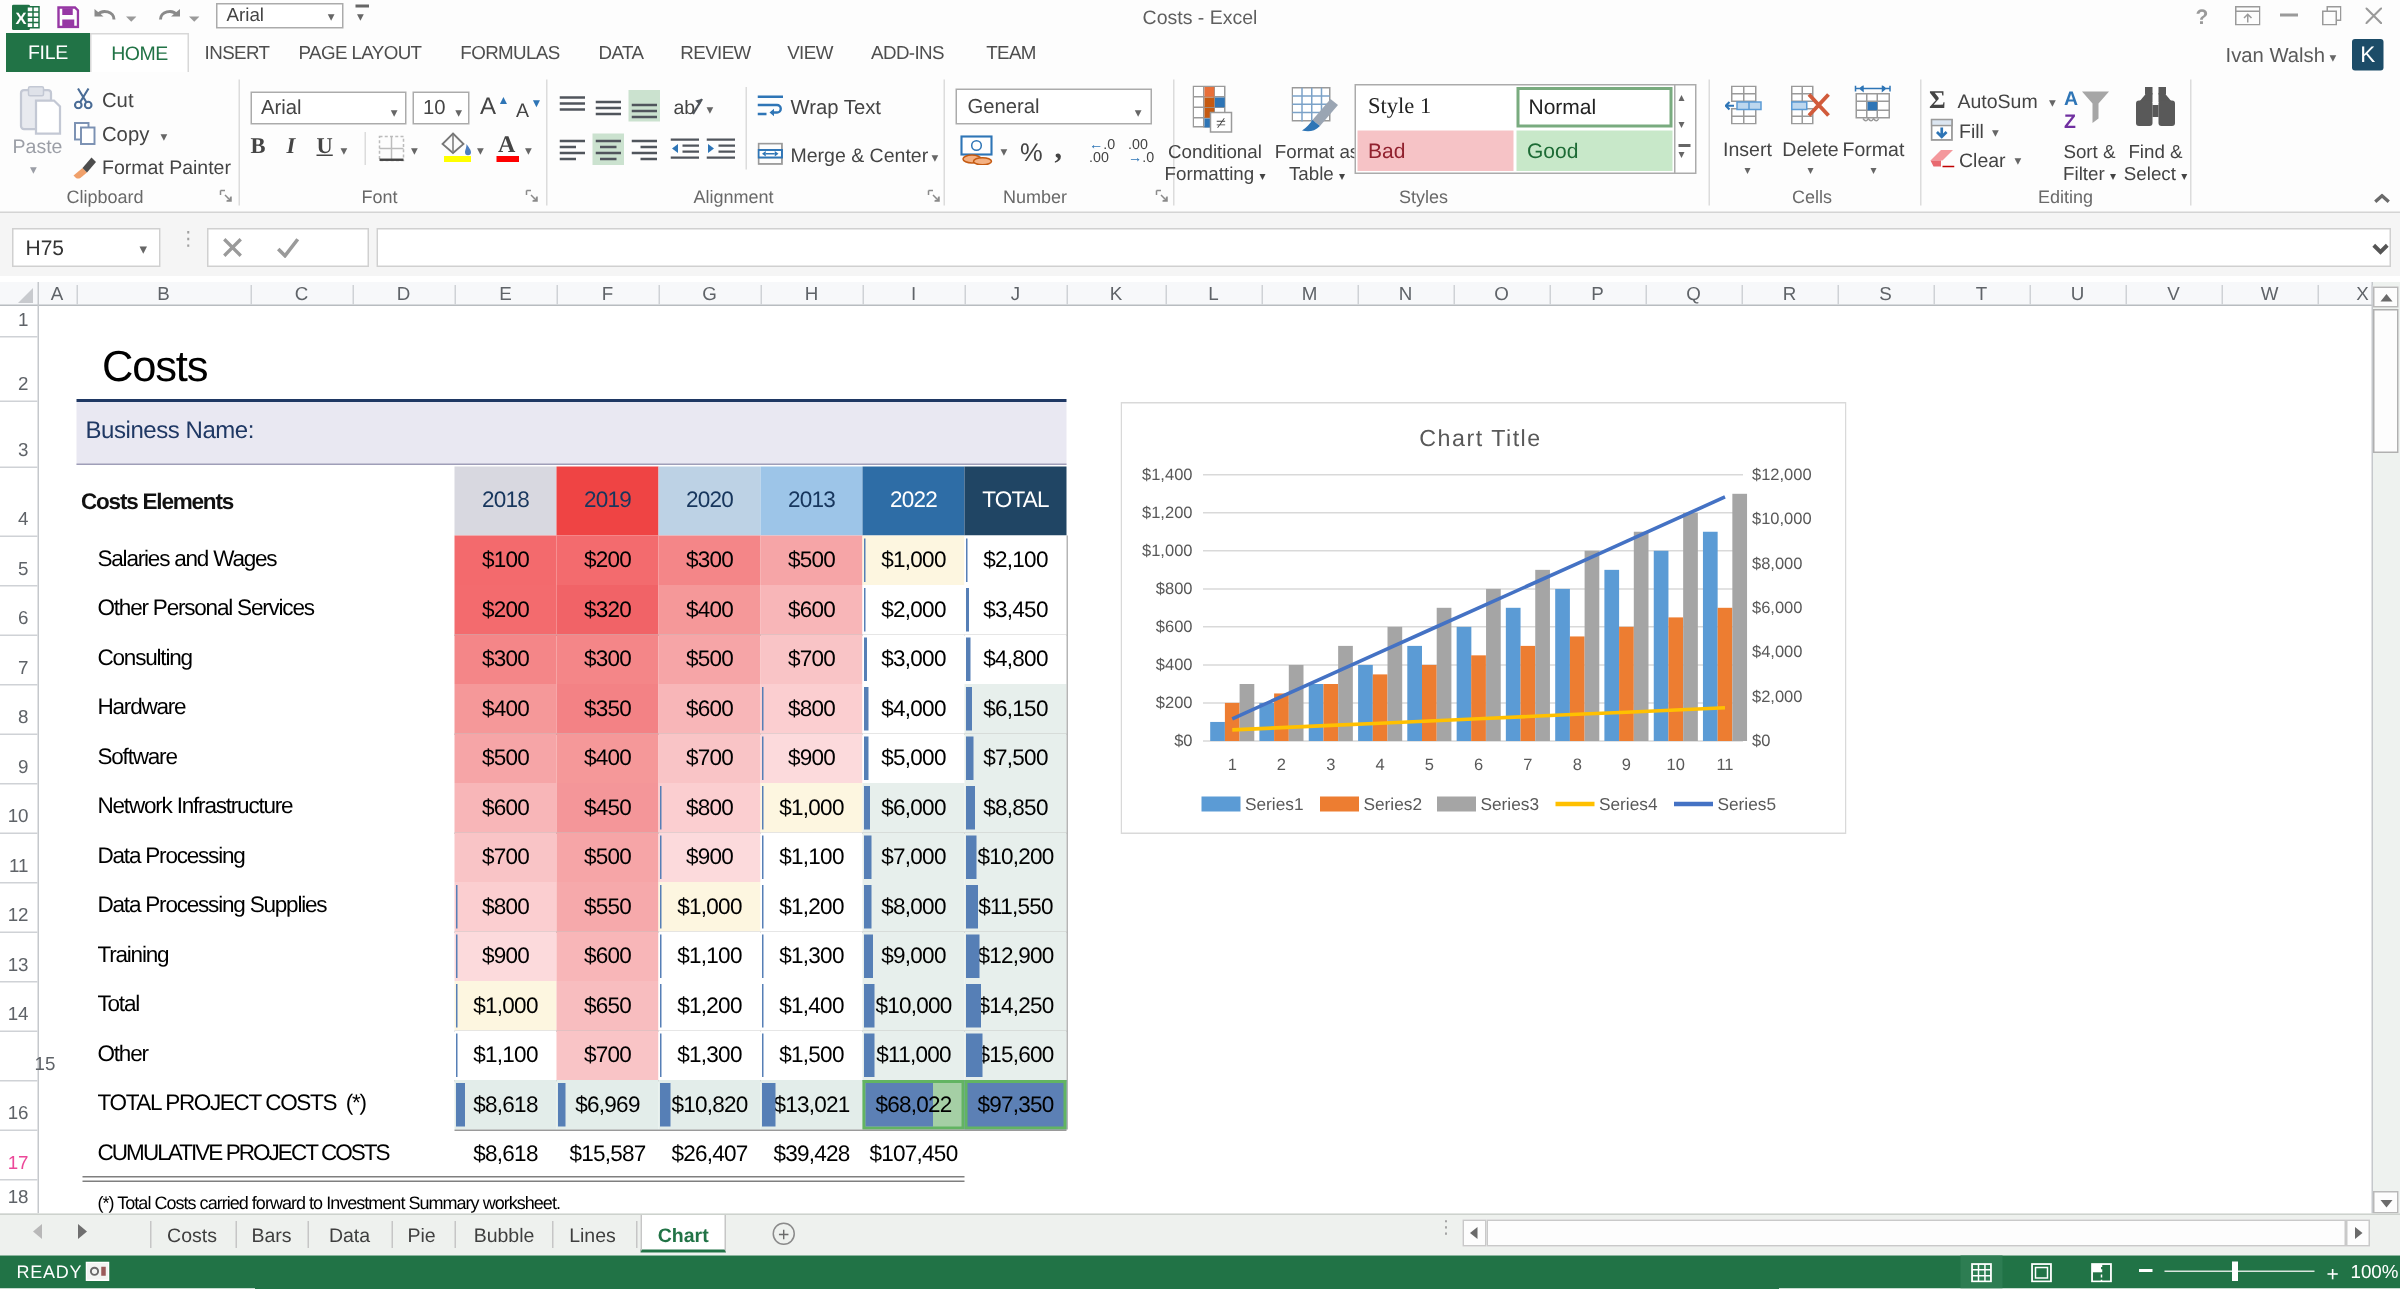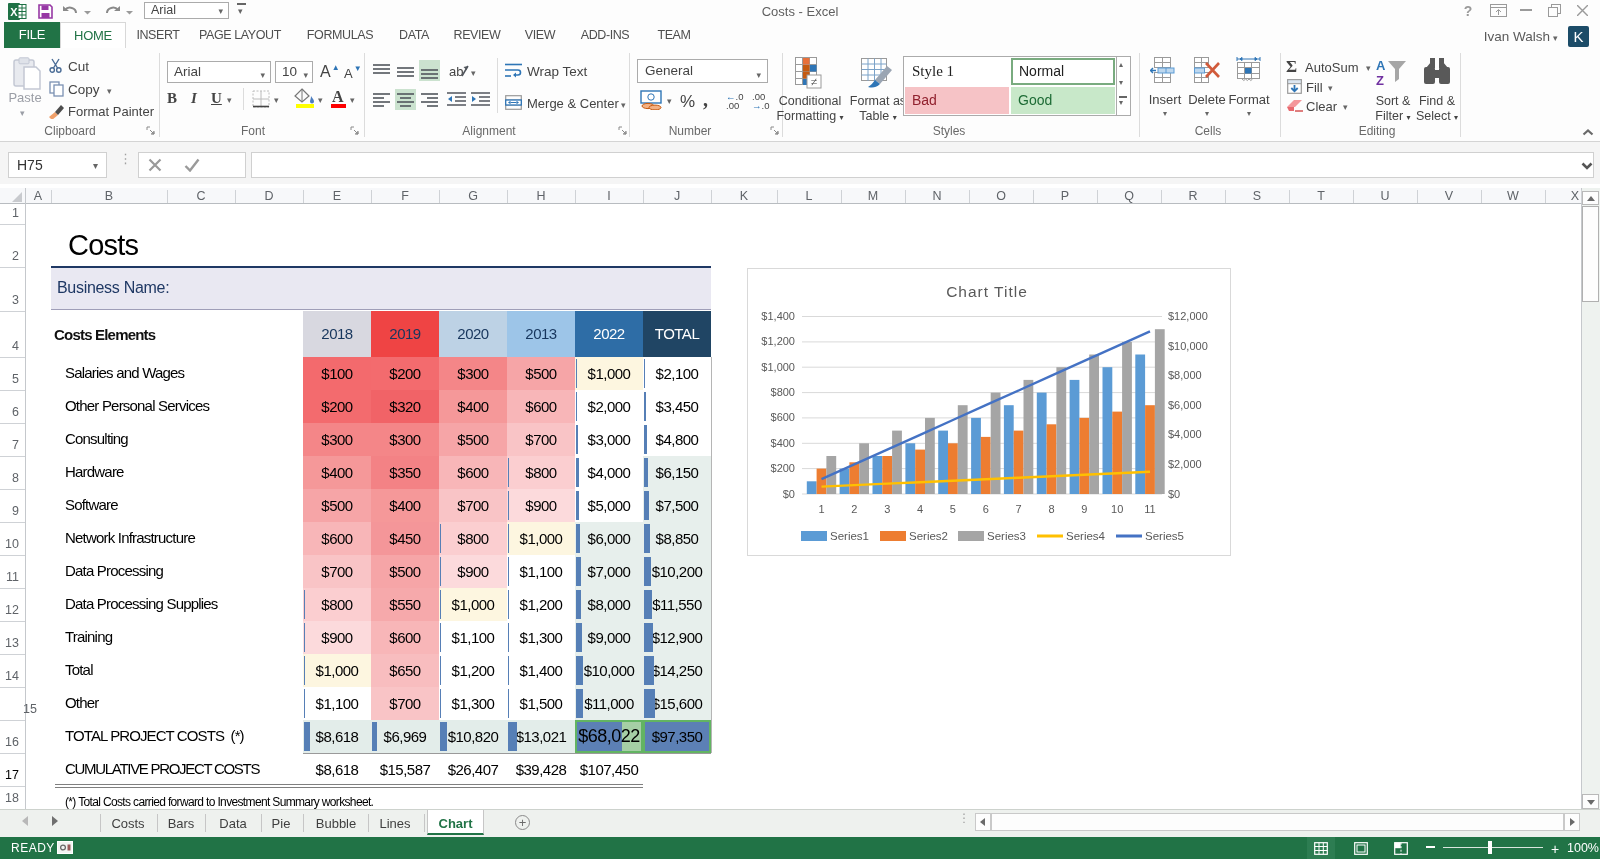--- a/index.html
+++ b/index.html
@@ -446,21 +446,21 @@
 <div class="ab" style="left:0px;top:603px;width:19px;text-align:right;font-size:12.5px;color:#5f6368;">12</div>
 <div class="ab" style="left:0px;top:654px;width:25px;height:1px;background:#cfd2d6;"></div>
 <div class="ab" style="left:0px;top:636px;width:19px;text-align:right;font-size:12.5px;color:#5f6368;">13</div>
 <div class="ab" style="left:0px;top:687px;width:25px;height:1px;background:#cfd2d6;"></div>
 <div class="ab" style="left:0px;top:669px;width:19px;text-align:right;font-size:12.5px;color:#5f6368;">14</div>
 <div class="ab" style="left:0px;top:720px;width:25px;height:1px;background:#cfd2d6;"></div>
 <div class="ab" style="left:0px;top:702px;width:19px;text-align:right;font-size:12.5px;color:#5f6368;padding-left:23px;">15</div>
 <div class="ab" style="left:0px;top:753px;width:25px;height:1px;background:#cfd2d6;"></div>
 <div class="ab" style="left:0px;top:735px;width:19px;text-align:right;font-size:12.5px;color:#5f6368;">16</div>
 <div class="ab" style="left:0px;top:786px;width:25px;height:1px;background:#cfd2d6;"></div>
-<div class="ab" style="left:0px;top:768px;width:19px;text-align:right;font-size:12.5px;color:#000000;">17</div>
+<div class="ab" style="left:0px;top:768px;width:19px;text-align:right;font-size:12.5px;color:#ec4899;">17</div>
 <div class="ab" style="left:0px;top:809px;width:25px;height:1px;background:#cfd2d6;"></div>
 <div class="ab" style="left:0px;top:791px;width:19px;text-align:right;font-size:12.5px;color:#5f6368;">18</div>
 <div class="ab" style="left:68px;top:229px;font-size:29px;color:#000;letter-spacing:-0.8px;">Costs</div>
 <div class="ab" style="left:51px;top:266px;width:660px;height:2px;background:#1f3864;"></div>
 <div class="ab" style="left:51px;top:268px;width:660px;height:42px;background:#e9e8f2;border-bottom:1px solid #9f9eb8;"></div>
 <div class="ab" style="left:57px;top:279px;font-size:16px;color:#1f3864;letter-spacing:-0.3px;">Business Name:</div>
 <div class="ab ct" style="left:303px;top:311px;width:68px;height:46px;background:#d8d8e0;color:#17365d;font-size:15px;letter-spacing:-0.5px;line-height:46px;">2018</div>
 <div class="ab ct" style="left:371px;top:311px;width:68px;height:46px;background:#ef4444;color:#17365d;font-size:15px;letter-spacing:-0.5px;line-height:46px;">2019</div>
 <div class="ab ct" style="left:439px;top:311px;width:68px;height:46px;background:#bdd2e5;color:#17365d;font-size:15px;letter-spacing:-0.5px;line-height:46px;">2020</div>
 <div class="ab ct" style="left:507px;top:311px;width:68px;height:46px;background:#9dc5e8;color:#17365d;font-size:15px;letter-spacing:-0.5px;line-height:46px;">2013</div>
@@ -595,21 +595,21 @@
 <div class="ab ct" style="left:303px;top:720px;width:68px;height:33px;background:#e3edea;color:#000;font-size:15px;letter-spacing:-0.5px;line-height:33px;">$8,618</div>
 <div class="ab" style="left:304px;top:722px;width:6px;height:29px;background:#567fb6;"></div>
 <div class="ab ct" style="left:371px;top:720px;width:68px;height:33px;background:#e3edea;color:#000;font-size:15px;letter-spacing:-0.5px;line-height:33px;">$6,969</div>
 <div class="ab" style="left:372px;top:722px;width:5px;height:29px;background:#567fb6;"></div>
 <div class="ab ct" style="left:439px;top:720px;width:68px;height:33px;background:#e3edea;color:#000;font-size:15px;letter-spacing:-0.5px;line-height:33px;">$10,820</div>
 <div class="ab" style="left:440px;top:722px;width:7px;height:29px;background:#567fb6;"></div>
 <div class="ab ct" style="left:507px;top:720px;width:68px;height:33px;background:#e3edea;color:#000;font-size:15px;letter-spacing:-0.5px;line-height:33px;">$13,021</div>
 <div class="ab" style="left:508px;top:722px;width:9px;height:29px;background:#567fb6;"></div>
 <div class="ab" style="left:575px;top:720px;width:68px;height:33px;background:#a5cfa5;border:2px solid #62b462;"></div>
 <div class="ab" style="left:577px;top:722px;width:45px;height:29px;background:#5c80b5;"></div>
-<div class="ab ct" style="left:575px;top:720px;width:68px;height:33px;color:#000;font-size:18px;letter-spacing:-0.5px;line-height:33px;">$68,022</div>
+<div class="ab ct" style="left:575px;top:720px;width:68px;height:33px;color:#000;font-size:15px;letter-spacing:-0.5px;line-height:33px;">$68,022</div>
 <div class="ab" style="left:643px;top:720px;width:68px;height:33px;background:#5c80b5;border:2px solid #62b462;"></div>
 <div class="ab ct" style="left:643px;top:720px;width:68px;height:33px;color:#000;font-size:15px;letter-spacing:-0.5px;line-height:33px;">$97,350</div>
 <div class="ab" style="left:303px;top:753px;width:408px;height:1px;background:#9a9a9a;"></div>
 <div class="ab" style="left:65px;top:760px;font-size:15px;color:#000;letter-spacing:-1.3px;">CUMULATIVE PROJECT COSTS</div>
 <div class="ab ct" style="left:303px;top:753px;width:68px;height:33px;color:#000;font-size:15px;letter-spacing:-0.5px;line-height:33px;">$8,618</div>
 <div class="ab ct" style="left:371px;top:753px;width:68px;height:33px;color:#000;font-size:15px;letter-spacing:-0.5px;line-height:33px;">$15,587</div>
 <div class="ab ct" style="left:439px;top:753px;width:68px;height:33px;color:#000;font-size:15px;letter-spacing:-0.5px;line-height:33px;">$26,407</div>
 <div class="ab ct" style="left:507px;top:753px;width:68px;height:33px;color:#000;font-size:15px;letter-spacing:-0.5px;line-height:33px;">$39,428</div>
 <div class="ab ct" style="left:575px;top:753px;width:68px;height:32px;color:#000;font-size:15px;letter-spacing:-0.5px;line-height:33px;">$107,450</div>
 <div class="ab" style="left:55px;top:784px;width:588px;height:1px;background:#7f7f7f;"></div>

